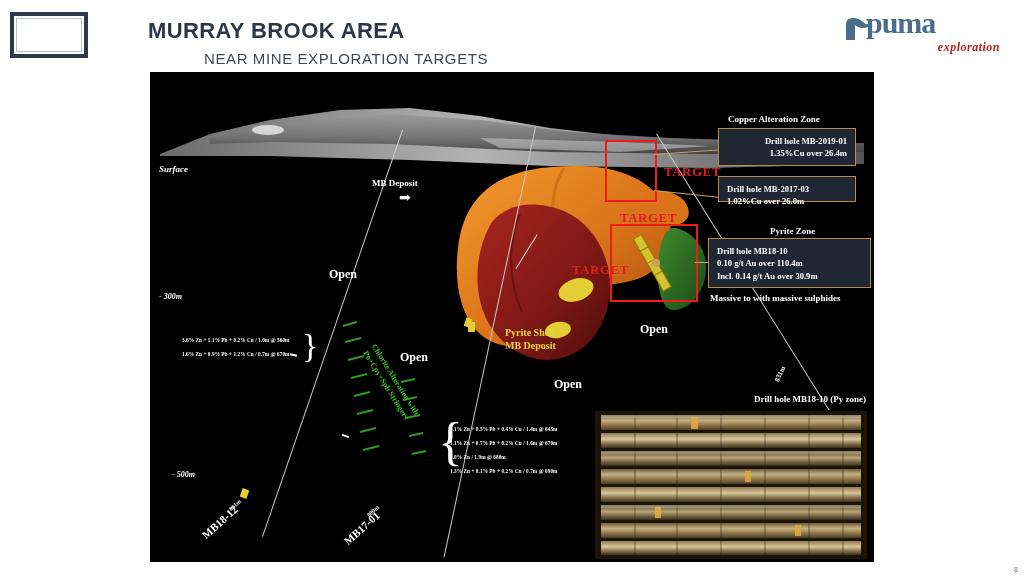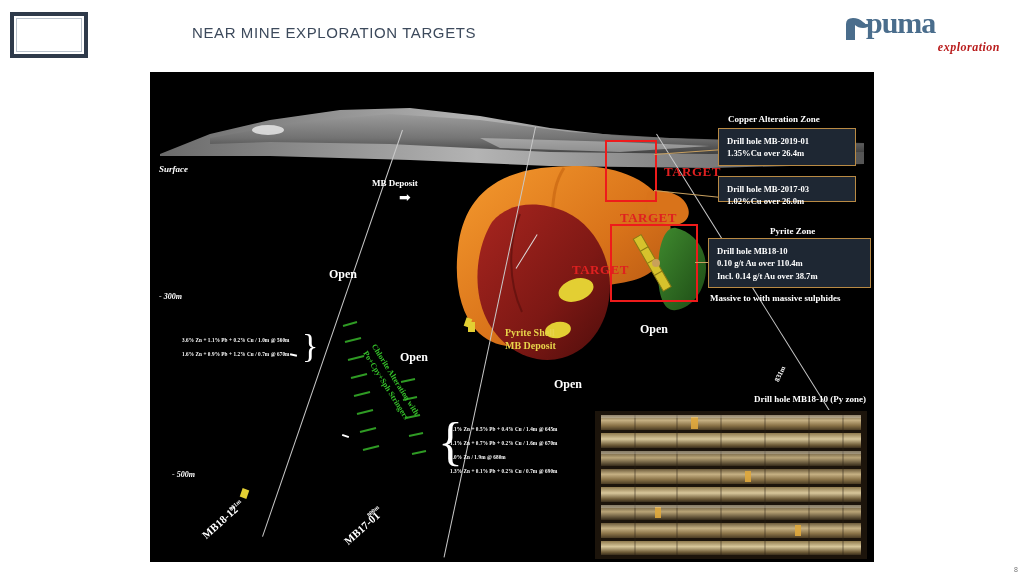--- a/index.html
+++ b/index.html
@@ -17,21 +17,21 @@
   #logo-box::after{
     content:"";position:absolute;left:2px;top:2px;right:2px;bottom:2px;
     border:1px solid #b9c2cc;
   }
   #title-block{position:absolute;left:148px;top:18px;}
   #page-title{
     font-weight:bold;font-size:22px;letter-spacing:.4px;
     color:#2b3748;margin:0;font-family:"Liberation Sans",sans-serif;
   }
   #page-subtitle{
-    font-size:15px;color:#3d4a5c;margin:6px 0 0 44px;letter-spacing:.6px;
+    font-size:15px;color:#3d4a5c;margin:6px 0 0 56px;letter-spacing:.6px;
     font-family:"Liberation Sans",sans-serif;
     text-align:right;
   }
   
   #puma-logo{position:absolute;right:20px;top:10px;width:160px;height:48px;}
   #puma-word{
     position:absolute;left:22px;top:-4px;font-size:30px;font-weight:bold;
     color:#4a6d8c;letter-spacing:-1px;
     font-family:"Liberation Serif",serif;
   }
@@ -103,20 +103,21 @@
   .tick{position:absolute;background:#ffffff;}
   .arrow-white{position:absolute;color:#ffffff;font-size:14px;line-height:1;}
   .brace{position:absolute;color:#ffffff;font-size:34px;font-family:"Liberation Serif",serif;}
 </style>
 </head>
 <body>
 
 <div id="logo-box"></div>
 
 <div id="title-block">
+  <div id="page-title">MURRAY BROOK AREA</div>
   <div id="page-subtitle">NEAR MINE EXPLORATION TARGETS</div>
 </div>
 
 <div id="puma-logo">
   <svg id="puma-cat" viewBox="0 0 30 26">
     <path d="M2 24 L2 8 Q2 2 9 2 Q15 2 19 6 Q22 9 27 8 Q24 12 19 12 Q14 12 11 9 L11 24 Z" fill="#4a6d8c"></path>
     <circle cx="22" cy="7" r="1" fill="#ffffff"></circle>
   </svg>
   <div id="puma-word">puma</div>
   <div id="puma-sub">exploration</div>
@@ -225,36 +226,36 @@
     </g>
     <circle cx="38" cy="33" r="4" fill="#c9a05a"></circle>
   </svg>
 
   <div class="leader" style="left:504px;top:82px;width:70px;transform:rotate(-4deg);"></div>
   <div class="leader" style="left:504px;top:118px;width:70px;transform:rotate(6deg);"></div>
   <div class="leader" style="left:545px;top:190px;width:14px;"></div>
 
   <div class="fig-txt zone-lbl" style="left:578px;top:42px;">Copper Alteration Zone</div>
 
-  <div class="callout" style="left:568px;top:56px;width:138px;height:38px;">
+  <div class="callout" style="left:568px;top:56px;width:138px;height:38px;text-align:right;">
     <div>Drill hole MB-2019-01</div>
     <div>1.35%Cu over 26.4m</div>
   </div>
 
   <div class="callout" style="left:568px;top:104px;width:138px;height:26px;">
     <div>Drill hole MB-2017-03</div>
     <div>1.02%Cu over 26.0m</div>
   </div>
 
   <div class="fig-txt zone-lbl" style="left:620px;top:154px;">Pyrite Zone</div>
 
   <div class="callout" style="left:558px;top:166px;width:163px;height:50px;">
     <div>Drill hole MB18-10</div>
     <div>0.10 g/t Au over 110.4m</div>
-    <div>Incl. 0.14 g/t Au over 38.7m</div>
+    <div>Incl. 0.14 g/t Au over 30.9m</div>
   </div>
 
   <div class="fig-txt zone-lbl" style="left:560px;top:221px;">Massive to with massive sulphides</div>
 
   <div class="fig-txt target-lbl" style="left:514px;top:92px;">TARGET</div>
   <div class="fig-txt target-lbl" style="left:470px;top:138px;">TARGET</div>
   <div class="fig-txt target-lbl" style="left:422px;top:190px;">TARGET</div>
 
   <div class="fig-txt w-it" style="left:9px;top:92px;">Surface</div>
   <div class="fig-txt depth-lbl" style="left:9px;top:220px;">- 300m</div>

